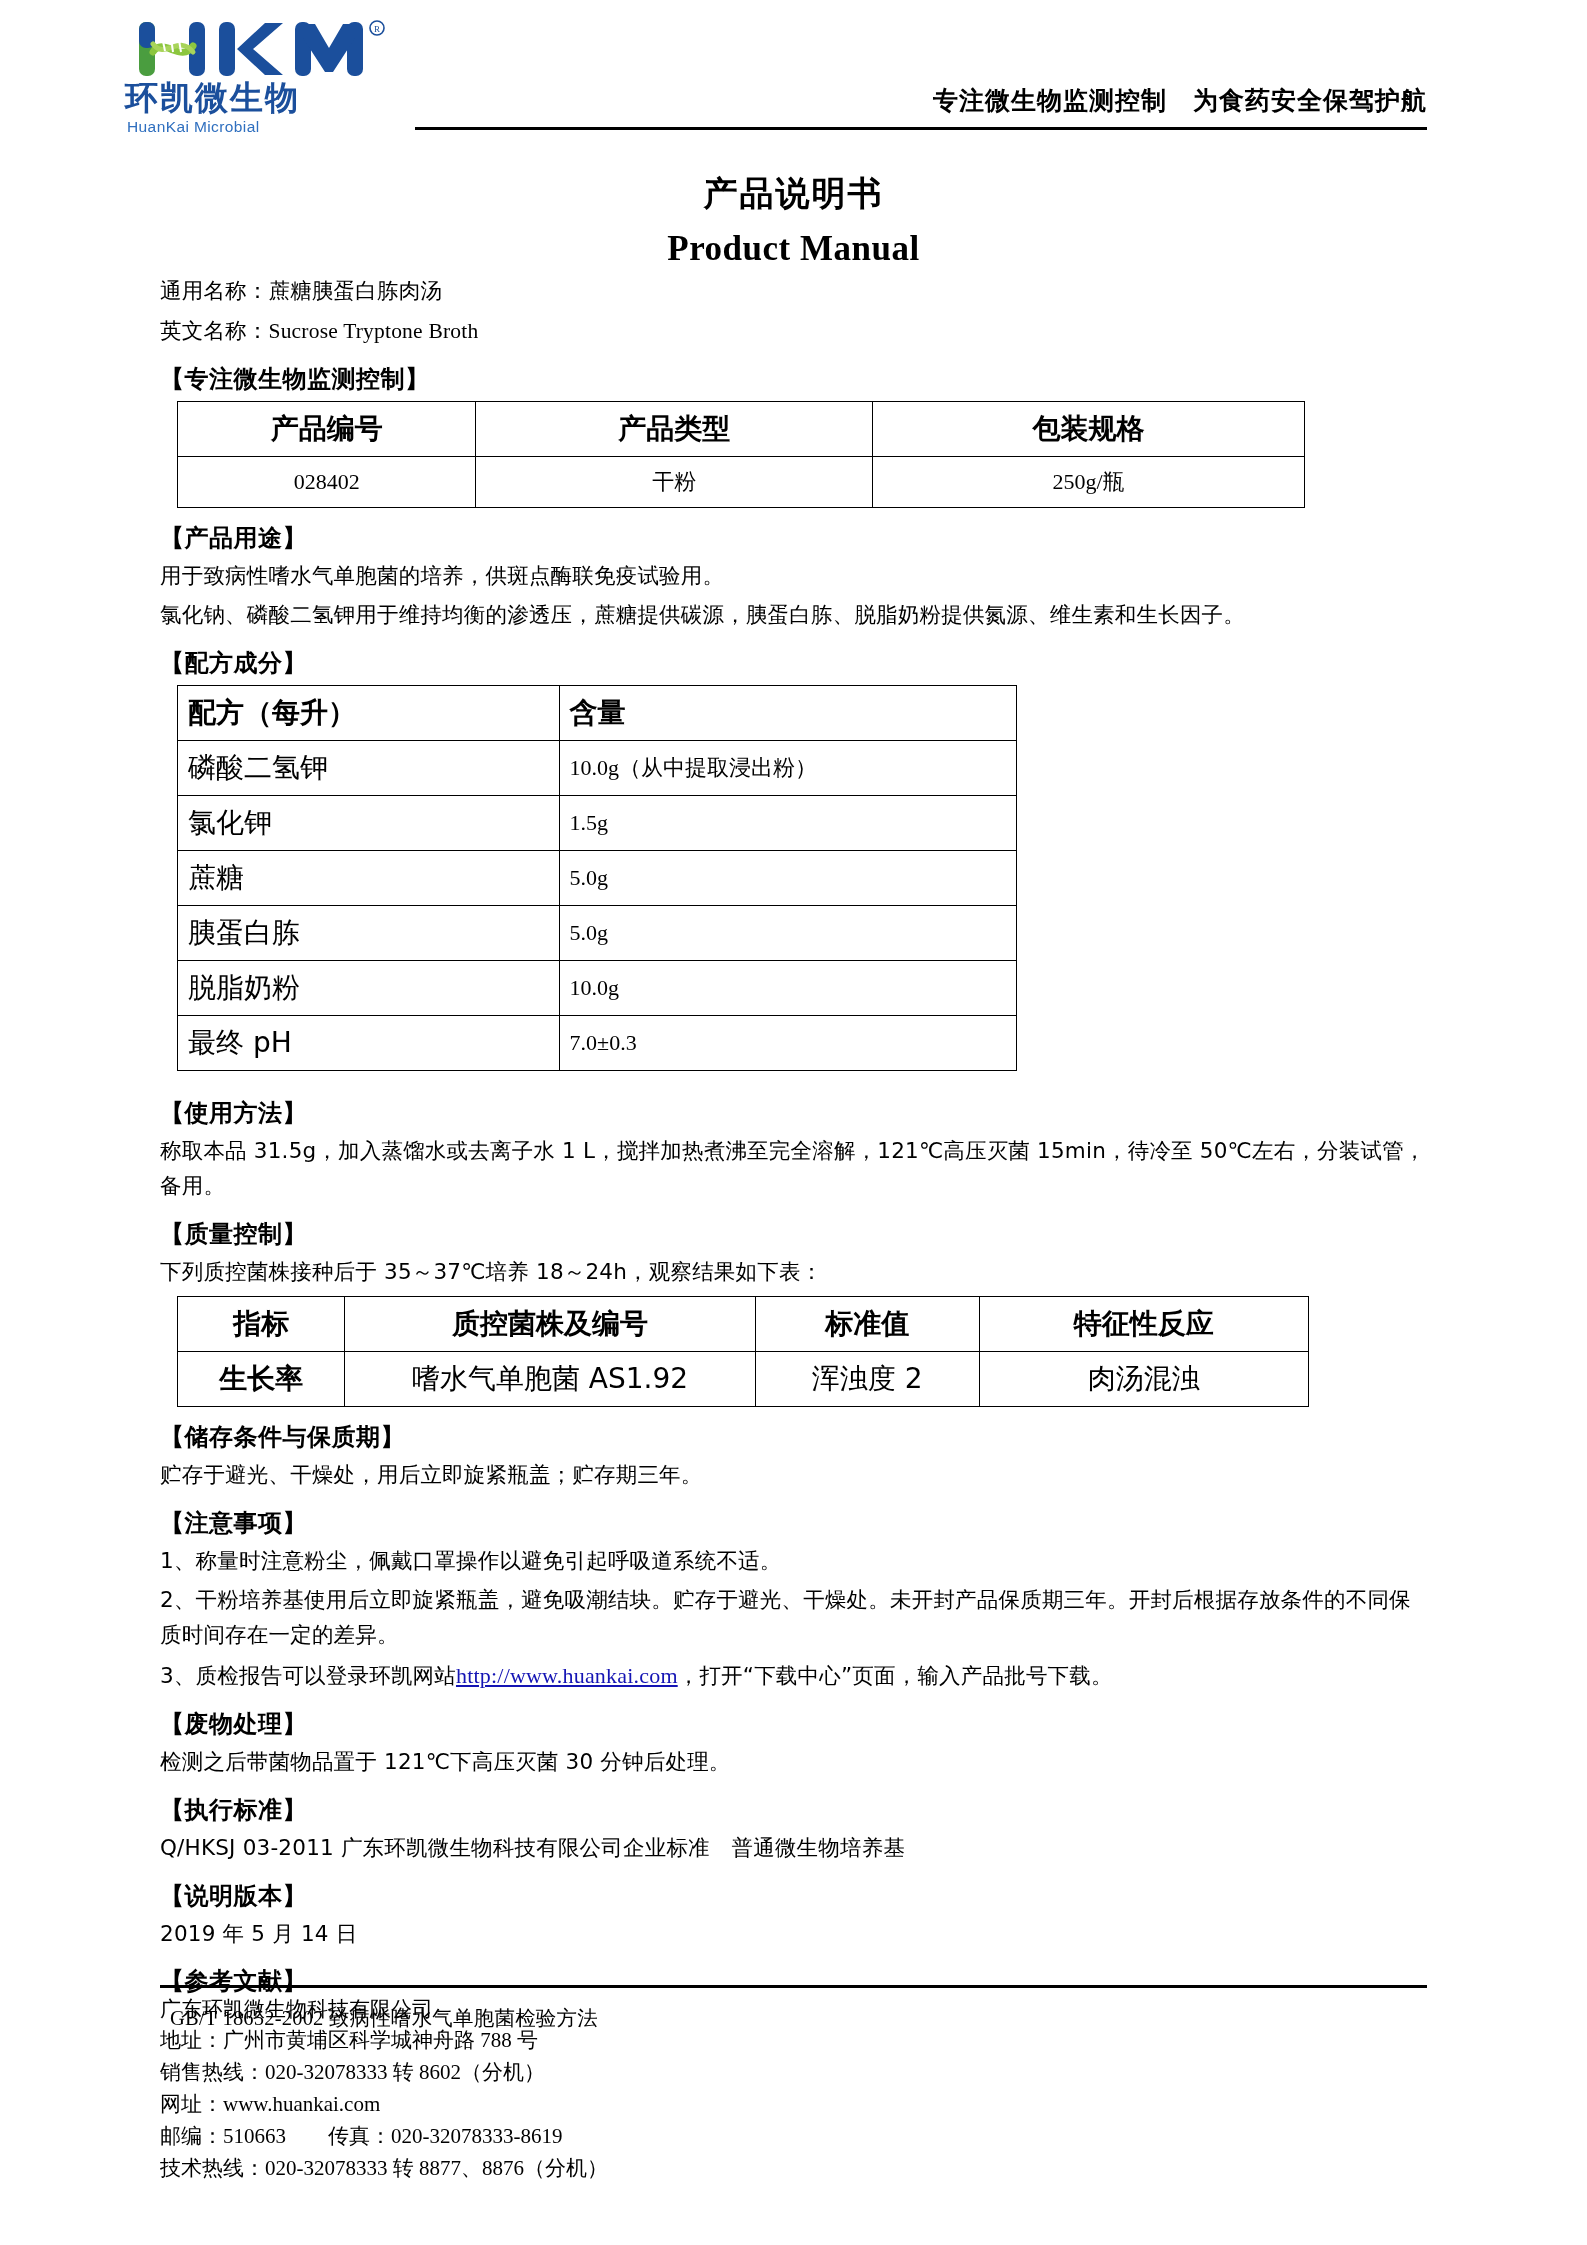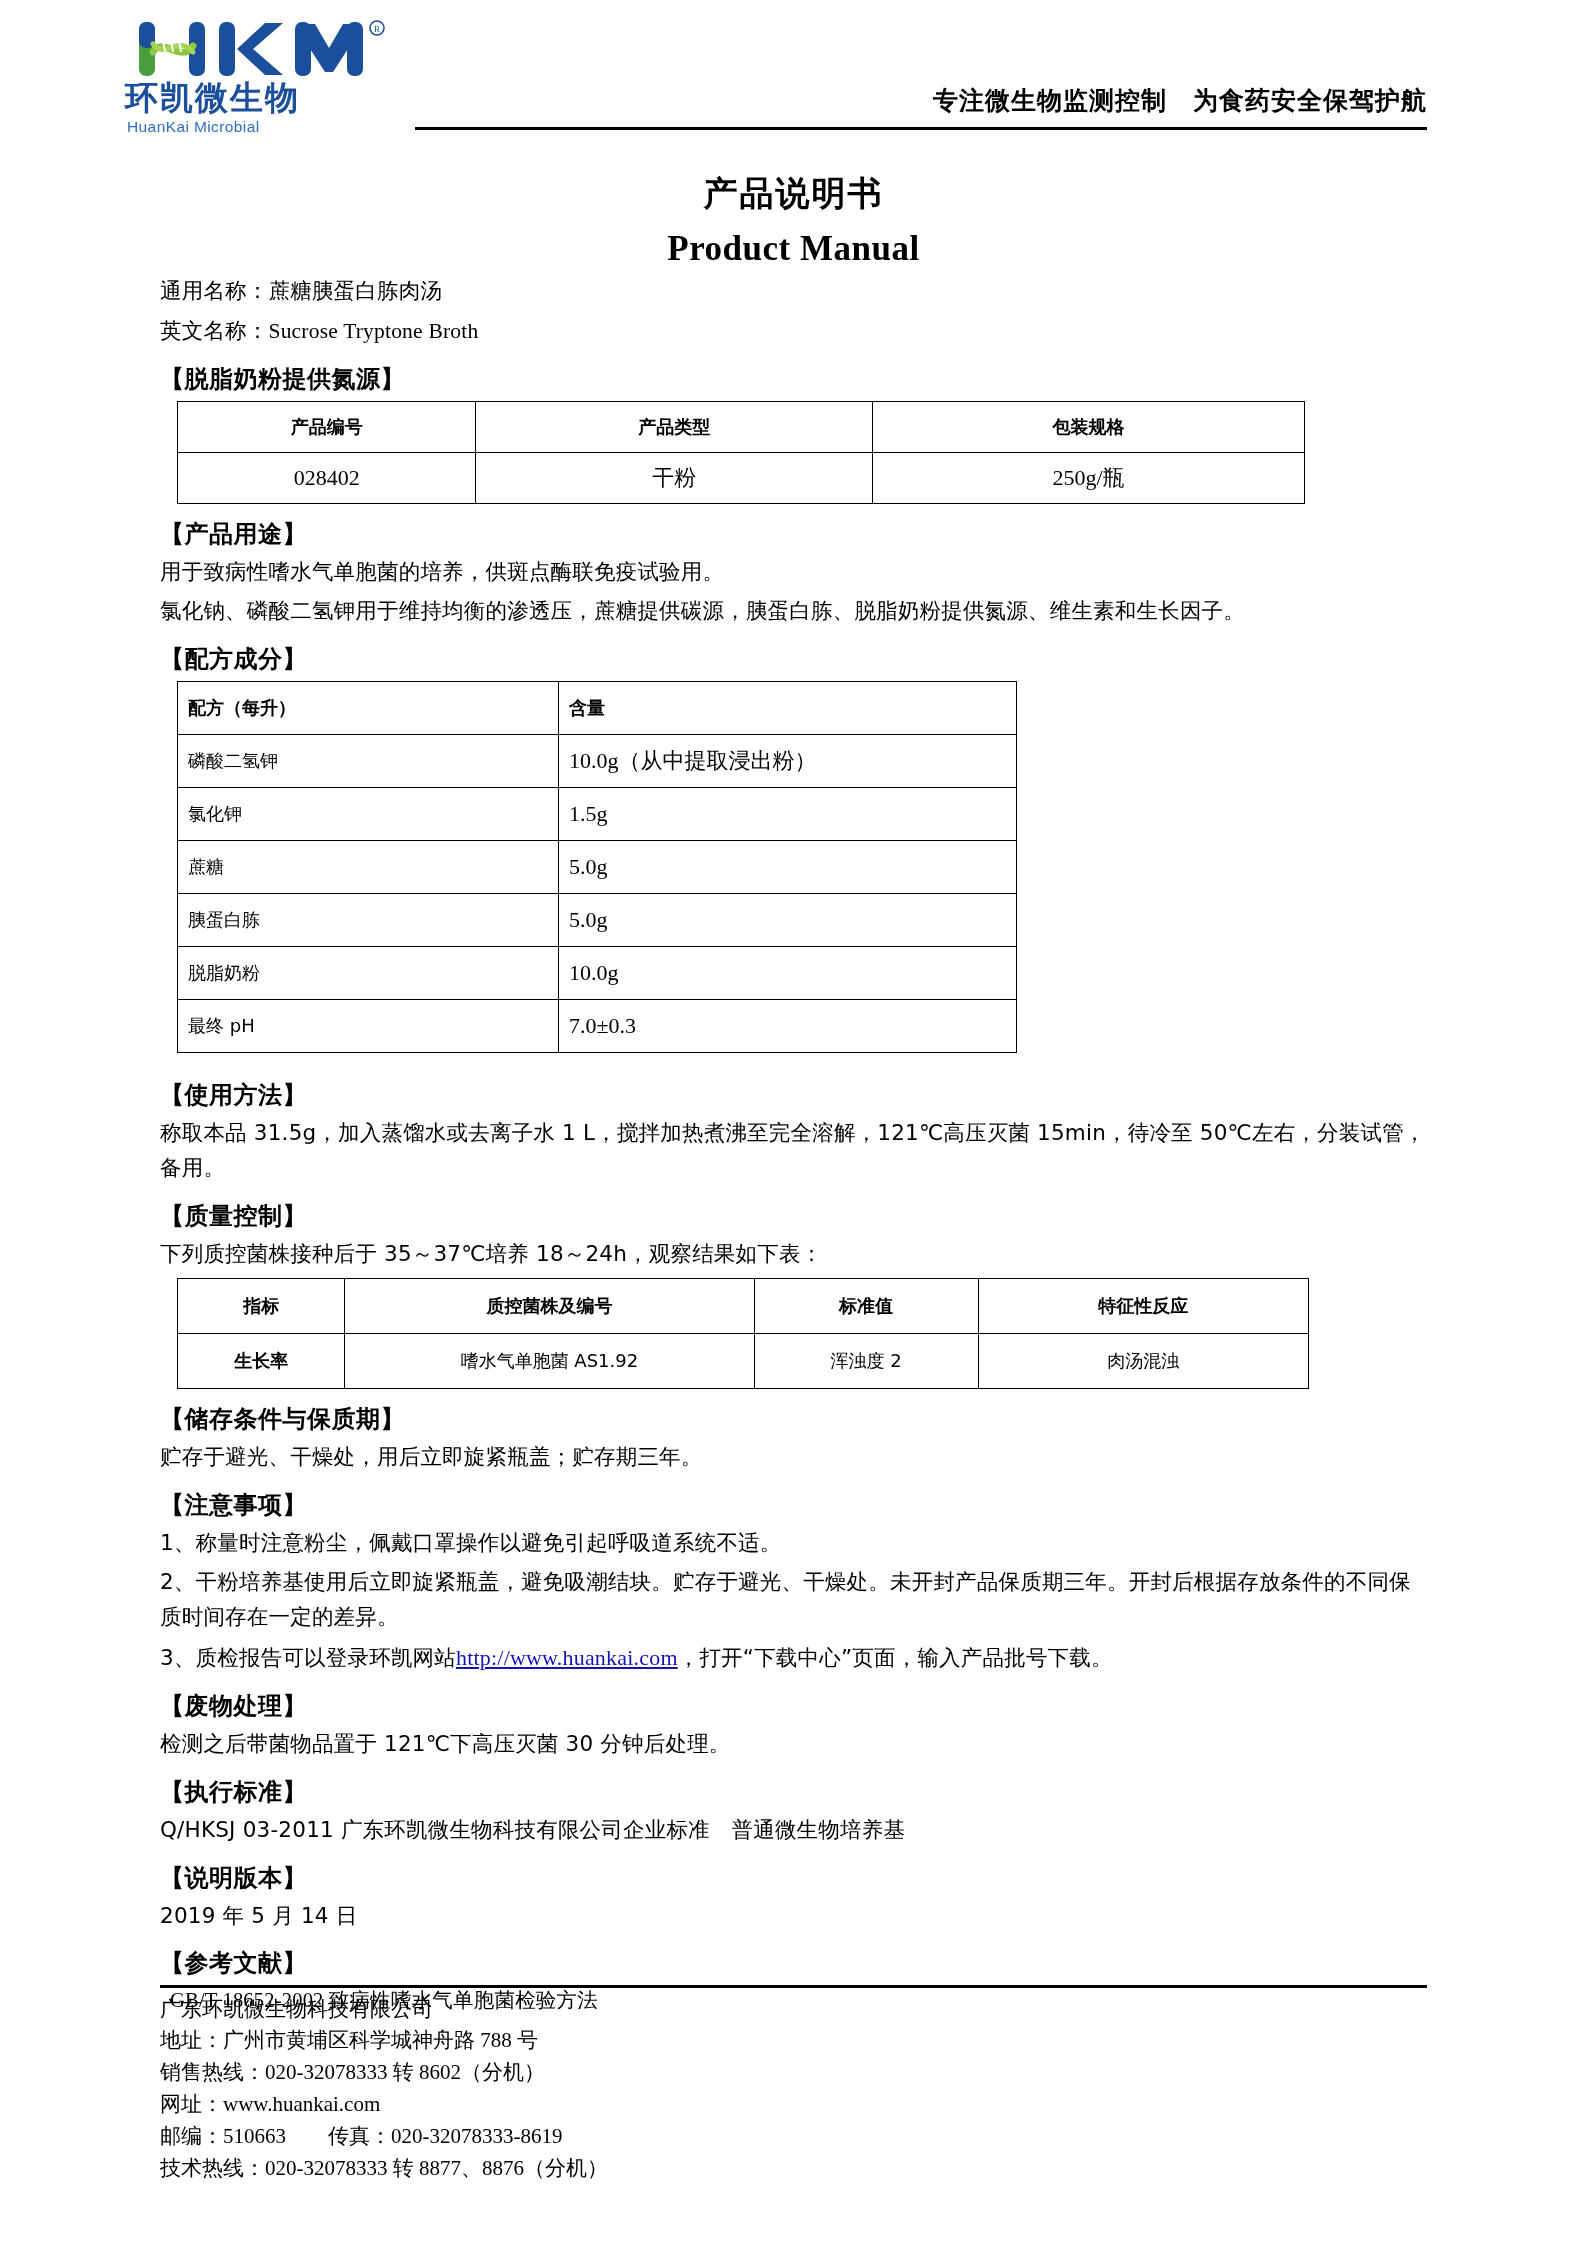--- a/index.html
+++ b/index.html
@@ -133,21 +133,21 @@
   
   table {
     border-collapse: collapse;
     margin-top: 6px;
     margin-bottom: 4px;
   }
   table td, table th {
     border: 1px solid #000;
     padding: 8px 10px;
     font-family: "DejaVu Sans", sans-serif;
-    font-size: 18px;
+    font-size: 28px;
     vertical-align: middle;
   }
   table th {
     font-weight: 700;
     text-align: center;
   }
 
   
   #product-table { width: 1128px; margin-left: 17px; }
   #product-table th, #product-table td { height: 34px; text-align: center; }
@@ -241,21 +241,21 @@
   <div class="doc-title-cn">产品说明书</div>
   <div class="doc-title-en">Product Manual</div>
 
   <div class="para">
     <span>通用名称：</span><span>蔗糖胰蛋白胨肉汤</span>
   </div>
   <div class="para">
     <span>英文名称：</span><span class="serif">Sucrose Tryptone Broth</span>
   </div>
 
-  <div class="sec-head">【脱脂奶粉提供氮源】</div>
+  <div class="sec-head">【专注微生物监测控制】</div>
   <table id="product-table">
     <thead>
       <tr>
         <th class="c1">产品编号</th>
         <th class="c2">产品类型</th>
         <th class="c3">包装规格</th>
       </tr>
     </thead>
     <tbody>
       <tr>

